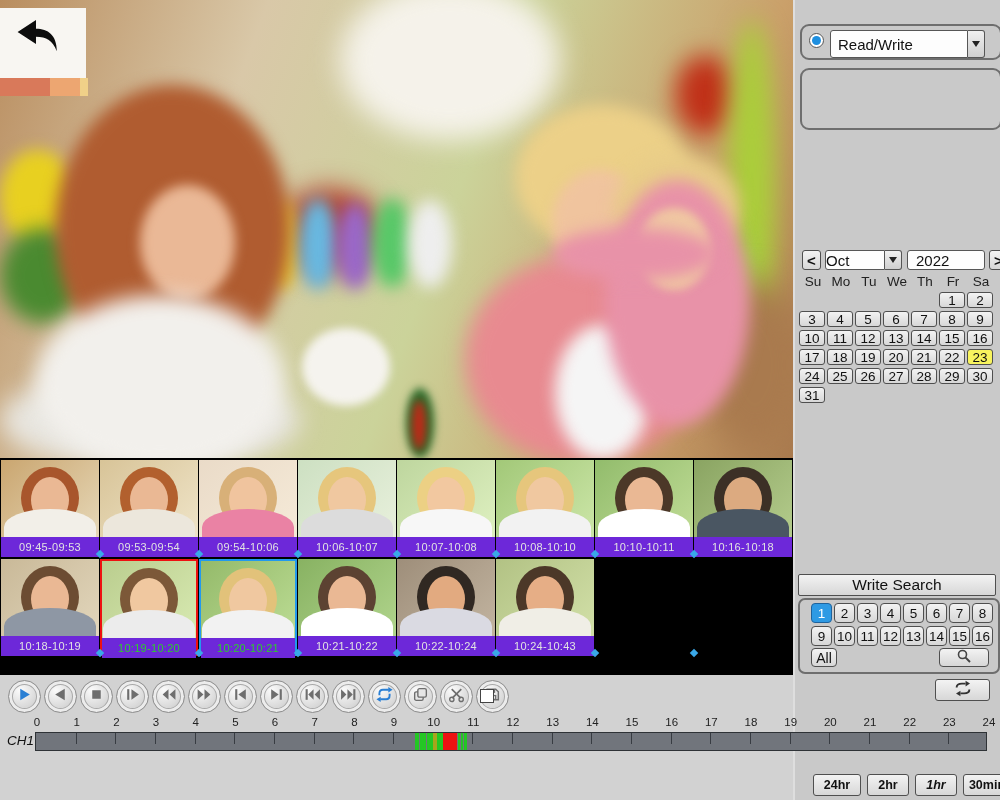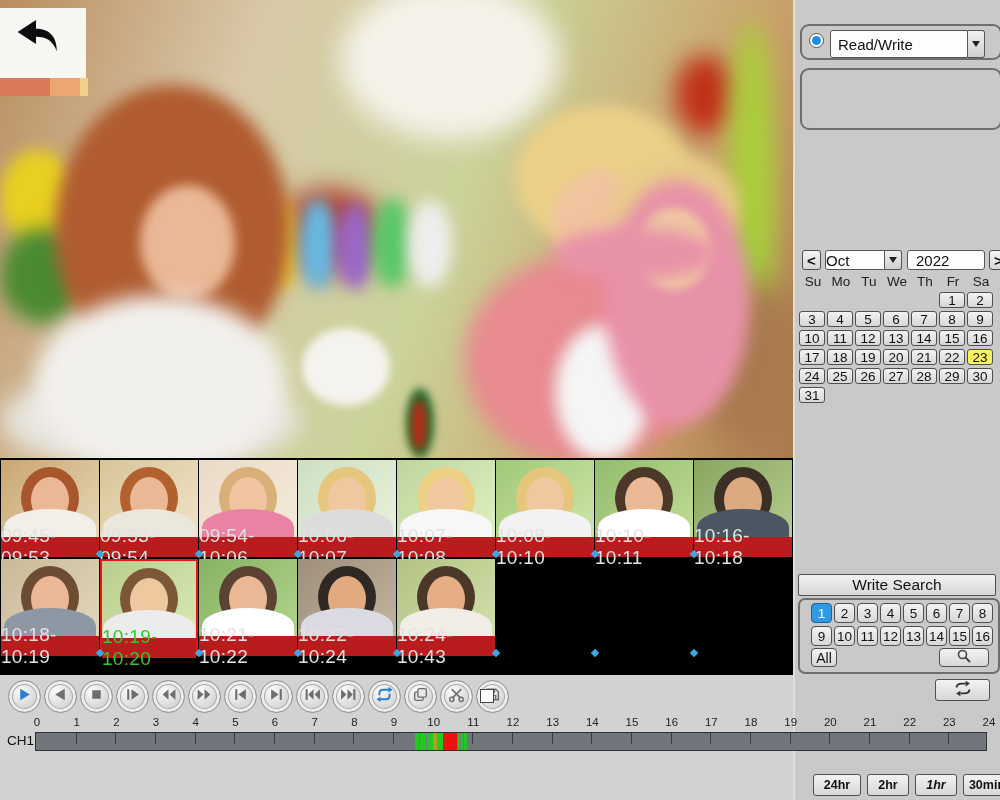--- a/index.html
+++ b/index.html
@@ -15,21 +15,21 @@
   #back-btn{position:absolute;left:12px;top:16px;width:48px;height:40px;cursor:pointer;}
 
   
   #thumbs{position:absolute;left:0;top:458px;width:793px;height:217px;background:#000;}
   #thumb-grid{position:absolute;left:1px;top:2px;display:grid;grid-template-columns:repeat(8,98px);gap:2px 1px;}
   .thumb{position:relative;width:98px;height:97px;box-sizing:border-box;background:#111;}
   .photo{position:relative;width:100%;height:77px;overflow:hidden;}
   .hair{position:absolute;left:50%;top:7px;transform:translateX(-50%);width:58px;height:62px;border-radius:50%;}
   .face{position:absolute;left:50%;top:17px;transform:translateX(-50%);width:38px;height:46px;border-radius:50%;}
   .shoulders{position:absolute;left:50%;bottom:-8px;transform:translateX(-50%);width:92px;height:36px;border-radius:50% 50% 0 0;}
-  .tlabel{position:relative;width:100%;height:20px;background:#b91c1c;color:#e2e2e2;font-size:19px;
+  .tlabel{position:relative;width:100%;height:20px;background:#6d28d9;color:#e2e2e2;font-size:11px;
           display:flex;align-items:center;justify-content:center;letter-spacing:.3px;}
   .seam{position:absolute;width:6px;height:6px;background:#3aa8e8;transform:rotate(45deg);z-index:5;}
 
   
   #panel{position:absolute;left:793px;top:0;width:207px;height:800px;background:#c9c9c9;border-left:2px solid #dedede;box-sizing:border-box;}
   .group{position:absolute;border:2px solid #6e6e6e;border-radius:9px;}
   .btn{background:linear-gradient(#f3f3f3,#d7d7d7);border:1px solid #4f4f4f;border-radius:4px;
        color:#111;display:flex;align-items:center;justify-content:center;cursor:pointer;box-sizing:border-box;}
   .field{background:#fdfdfd;border:1px solid #565656;border-radius:3px;color:#111;display:flex;align-items:center;box-sizing:border-box;}
   .combo-btn{width:17px;background:linear-gradient(#f0f0f0,#cfcfcf);border:1px solid #565656;border-left:none;
@@ -55,21 +55,21 @@
   #controls{position:absolute;left:8px;top:680px;display:flex;gap:3px;}
   .cbtn{width:31px;height:31px;border-radius:50%;border:1px solid #8f8f8f;
         background:radial-gradient(circle at 35% 30%,#fbfbfb,#cfcfcf 75%);
         box-shadow:inset 0 0 0 3px #ececec, inset 0 0 0 4px #a8a8a8;
         display:flex;align-items:center;justify-content:center;cursor:pointer;}
   #ctrl-checkbox{position:absolute;left:480px;top:689px;width:14px;height:14px;background:#fff;border:1px solid #444;box-sizing:border-box;cursor:pointer;}
 
   
   #ruler{position:absolute;left:0;top:716px;width:1000px;height:14px;}
   #ruler span{position:absolute;transform:translateX(-50%);font-size:11.5px;color:#222;}
-  #tl-channel{position:absolute;left:7px;top:733px;font-size:13.5px;color:#111;}
+  #tl-channel{position:absolute;left:7px;top:733px;font-size:13.5px;color:#111;font-style:italic;}
   #tl-bar{position:absolute;left:35px;top:732px;width:952px;height:19px;background:#71757c;border:1px solid #2e3236;box-sizing:border-box;cursor:pointer;}
   .tick{position:absolute;top:0;width:1px;height:11px;background:#383c42;}
   .seg{position:absolute;top:0;height:17px;}
 
   
   #ranges{position:absolute;left:813px;top:774px;display:flex;gap:6px;}
   #ranges .btn{height:22px;font-size:12.5px;font-weight:bold;border-radius:3px;}
   #swap-btn{position:absolute;left:935px;top:679px;width:55px;height:22px;border-radius:3px;}
 </style>
 </head>
@@ -196,20 +196,28 @@
      </div>
      <div class="tlabel">10:18-10:19</div>
         </div>
         <div class="thumb" style="border: 2px solid rgb(238, 17, 17);">
           <div class="photo" style="background:linear-gradient(135deg,#bacd8e,#d8eab2);">
        <div class="hair" style="background:#7c5838;"></div>
        <div class="face" style="background:#f0c8a0;"></div>
        <div class="shoulders" style="background:#ececec;"></div>
      </div>
      <div class="tlabel" style="color: rgb(46, 204, 46);">10:19-10:20</div>
+        </div>
+        <div class="thumb" style="border: 2px solid rgb(34, 153, 238);">
+          <div class="photo" style="background:linear-gradient(135deg,#94ba6a,#bcdc94);">
+       <div class="hair" style="background:#e2c27a;"></div>
+       <div class="face" style="background:#f0c8a0;"></div>
+       <div class="shoulders" style="background:#f2f2f2;"></div>
+     </div>
+     <div class="tlabel" style="color: rgb(46, 204, 46);">10:20-10:21</div>
         </div>
         <div class="thumb">
           <div class="photo" style="background:linear-gradient(135deg,#88b262,#b0d48c);">
        <div class="hair" style="background:#5c4232;"></div>
        <div class="face" style="background:#eab894;"></div>
        <div class="shoulders" style="background:#ffffff;"></div>
      </div>
      <div class="tlabel">10:21-10:22</div>
         </div>
         <div class="thumb">

